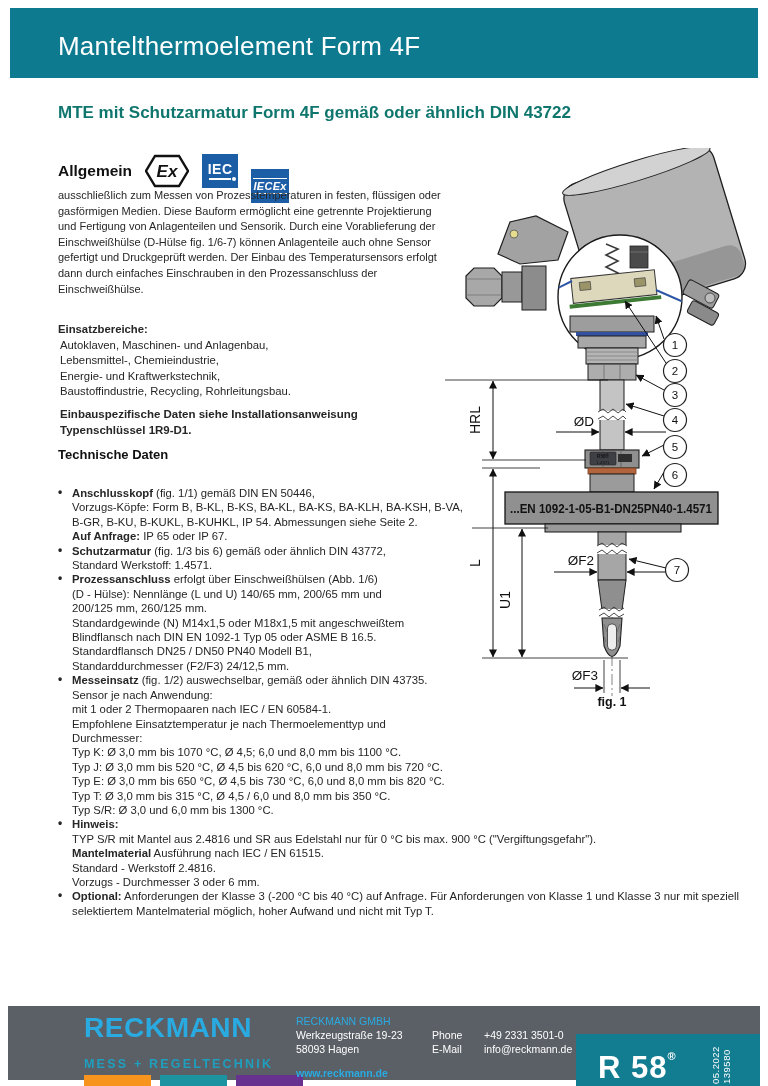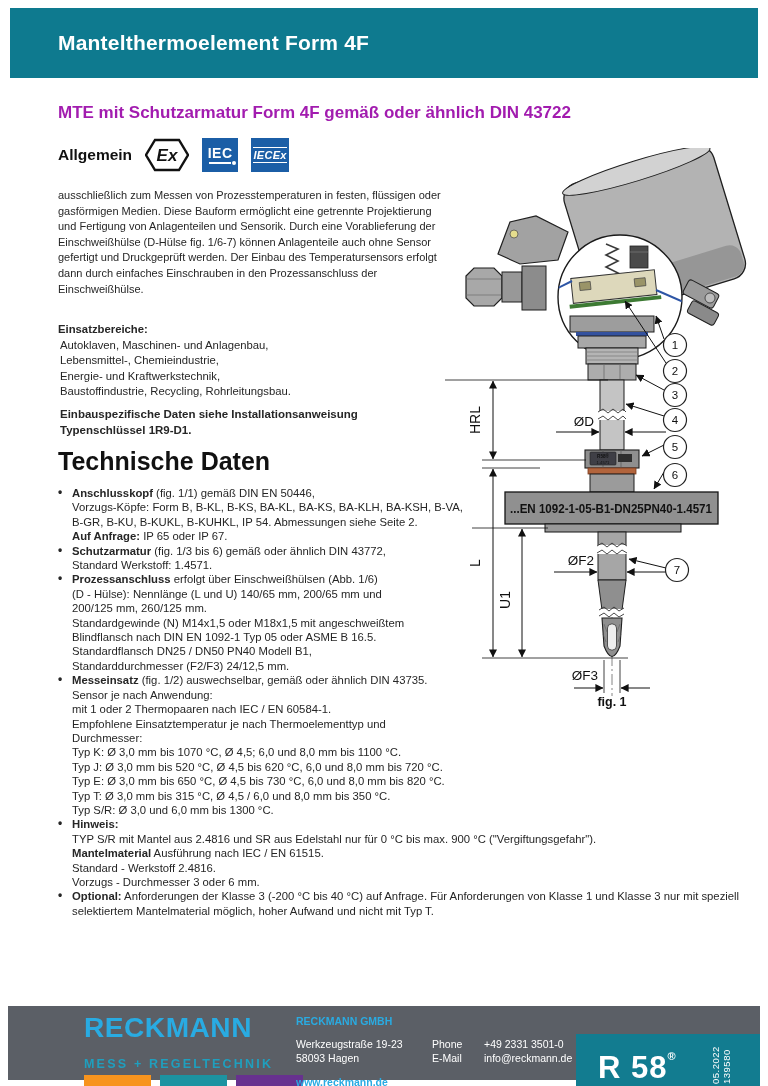--- a/index.html
+++ b/index.html
@@ -1,64 +1,64 @@
 <!DOCTYPE html>
 <html><head>
 <meta charset="utf-8">
 <style>
   html,body{margin:0;padding:0;background:#ffffff;}
   body{font-family:"Liberation Sans",sans-serif;color:#262626;}
   .page{position:relative;width:768px;height:1086px;background:#fff;overflow:hidden;}
 
   
   .band{position:absolute;left:10px;top:8px;width:748px;height:70px;background:#0E7A8F;}
-  .band .title{margin:0;padding:23px 0 0 48px;font-size:21px;font-weight:bold;color:#fff;letter-spacing:.2px;}
-  .subtitle{position:absolute;left:58px;top:103px;font-size:17px;font-weight:bold;color:#a21caf;white-space:nowrap;}
+  .band .title{margin:0;padding:23px 0 0 48px;font-size:26px;font-weight:normal;color:#fff;letter-spacing:.2px;}
+  .subtitle{position:absolute;left:58px;top:103px;font-size:17px;font-weight:bold;color:#0f766e;white-space:nowrap;}
 
   .allgemein-row{position:absolute;left:58px;top:138px;display:flex;align-items:center;gap:13px;}
   .allgemein-row .h{font-size:15.5px;font-weight:bold;color:#111;}
   .logo-box{height:34px;display:flex;align-items:center;}
   .iec-badge{width:36px;height:34px;background:#1B5EA6;color:#fff;display:flex;flex-direction:column;align-items:center;justify-content:center;font-weight:bold;}
   .iec-badge .t{font-size:14px;line-height:14px;letter-spacing:.5px;}
   .iec-badge .bar{width:22px;height:2px;background:#fff;margin-top:2px;position:relative;}
   .iec-badge .bar::after{content:"";position:absolute;right:-5px;top:-1px;width:4px;height:4px;border-radius:50%;background:#fff;}
-  .iecex-badge{width:38px;height:34px;background:#1B5EA6;color:#fff;display:flex;align-items:center;justify-content:center;}
+  .iecex-badge{width:38px;height:34px;background:#1B5EA6;color:#fff;display:flex;align-items:center;justify-content:center;margin-top:31px;}
   .iecex-badge .t{font-size:11px;font-weight:bold;font-style:italic;letter-spacing:.3px;border-top:1px solid #fff;border-bottom:1px solid #fff;padding:1px 0;}
 
   
   .intro{position:absolute;left:58px;top:188px;font-size:11px;line-height:15.6px;}
   .intro div{white-space:nowrap;}
   .einsatz{position:absolute;left:58px;top:322px;font-size:11.3px;line-height:15.6px;}
   .einsatz .h{font-weight:bold;}
   .einsatz div{white-space:nowrap;padding-left:2px;}
   .einsatz div.h{padding-left:0;}
   .note{position:absolute;left:60px;top:407px;font-size:11.5px;line-height:15.5px;font-weight:bold;}
   .note div{white-space:nowrap;}
-  .tech-h{position:absolute;left:58px;top:447px;font-size:25px;font-weight:bold;color:#111;}
+  .tech-h{position:absolute;left:58px;top:447px;font-size:13px;font-weight:bold;color:#111;}
 
   .bullets{position:absolute;left:58px;top:486px;font-size:11.3px;line-height:14.4px;}
   .bullet{position:relative;padding-left:14px;}
   .bullet .dot{position:absolute;left:0;top:-1px;font-size:12px;font-weight:bold;}
   .bline{white-space:nowrap;}
   .bline .b{font-weight:bold;}
 
   
   .fig{position:absolute;left:438px;top:148px;width:330px;height:570px;}
   .fig text{font-family:"Liberation Sans",sans-serif;fill:#111;}
 
   
   .footer{position:absolute;left:8px;top:1006px;width:752px;height:74px;background:#5B5F66;}
   .brand{position:absolute;left:76px;top:9px;width:219px;}
   .brand .nm{font-size:27px;line-height:26px;font-weight:800;color:#29ABE2;letter-spacing:.5px;transform:scaleX(1.04);transform-origin:left;}
   .brand .sub{font-size:12.5px;font-weight:bold;color:#1F9FBE;letter-spacing:2.2px;margin-top:16px;}
   .brand .bars{display:flex;gap:9px;margin-top:4px;}
   .brand .bars span{width:67px;height:13px;display:block;}
   .brand .slogan{margin-top:6px;font-size:11.5px;font-style:italic;color:#fff;text-align:right;}
   .company{position:absolute;left:288px;top:8px;color:#fff;font-size:10.5px;line-height:14px;}
-  .company .nm{color:#29ABE2;font-weight:bold;margin-bottom:9px;}
+  .company .nm{color:#29ABE2;font-weight:normal;margin-bottom:0;}
   .company .grid{display:grid;grid-template-columns:132px 48px auto;column-gap:4px;}
   .company .web{color:#29ABE2;font-weight:bold;margin-top:10px;}
   .r58box{position:absolute;right:0;top:0;width:184px;height:74px;background:#127C90;margin-top:28px;}
   .r58box .code{position:absolute;left:22px;top:16px;font-size:31px;font-weight:bold;color:#fff;letter-spacing:1px;}
   .r58box .code sup{font-size:11px;vertical-align:18px;letter-spacing:0;}
   .r58box .doc{position:absolute;left:128px;top:10px;width:54px;color:#fff;font-size:9.5px;line-height:11px;transform:rotate(-90deg) translate(-40px,6px);transform-origin:top left;letter-spacing:.5px;}
 </style>
 </head>
 <body>
 

